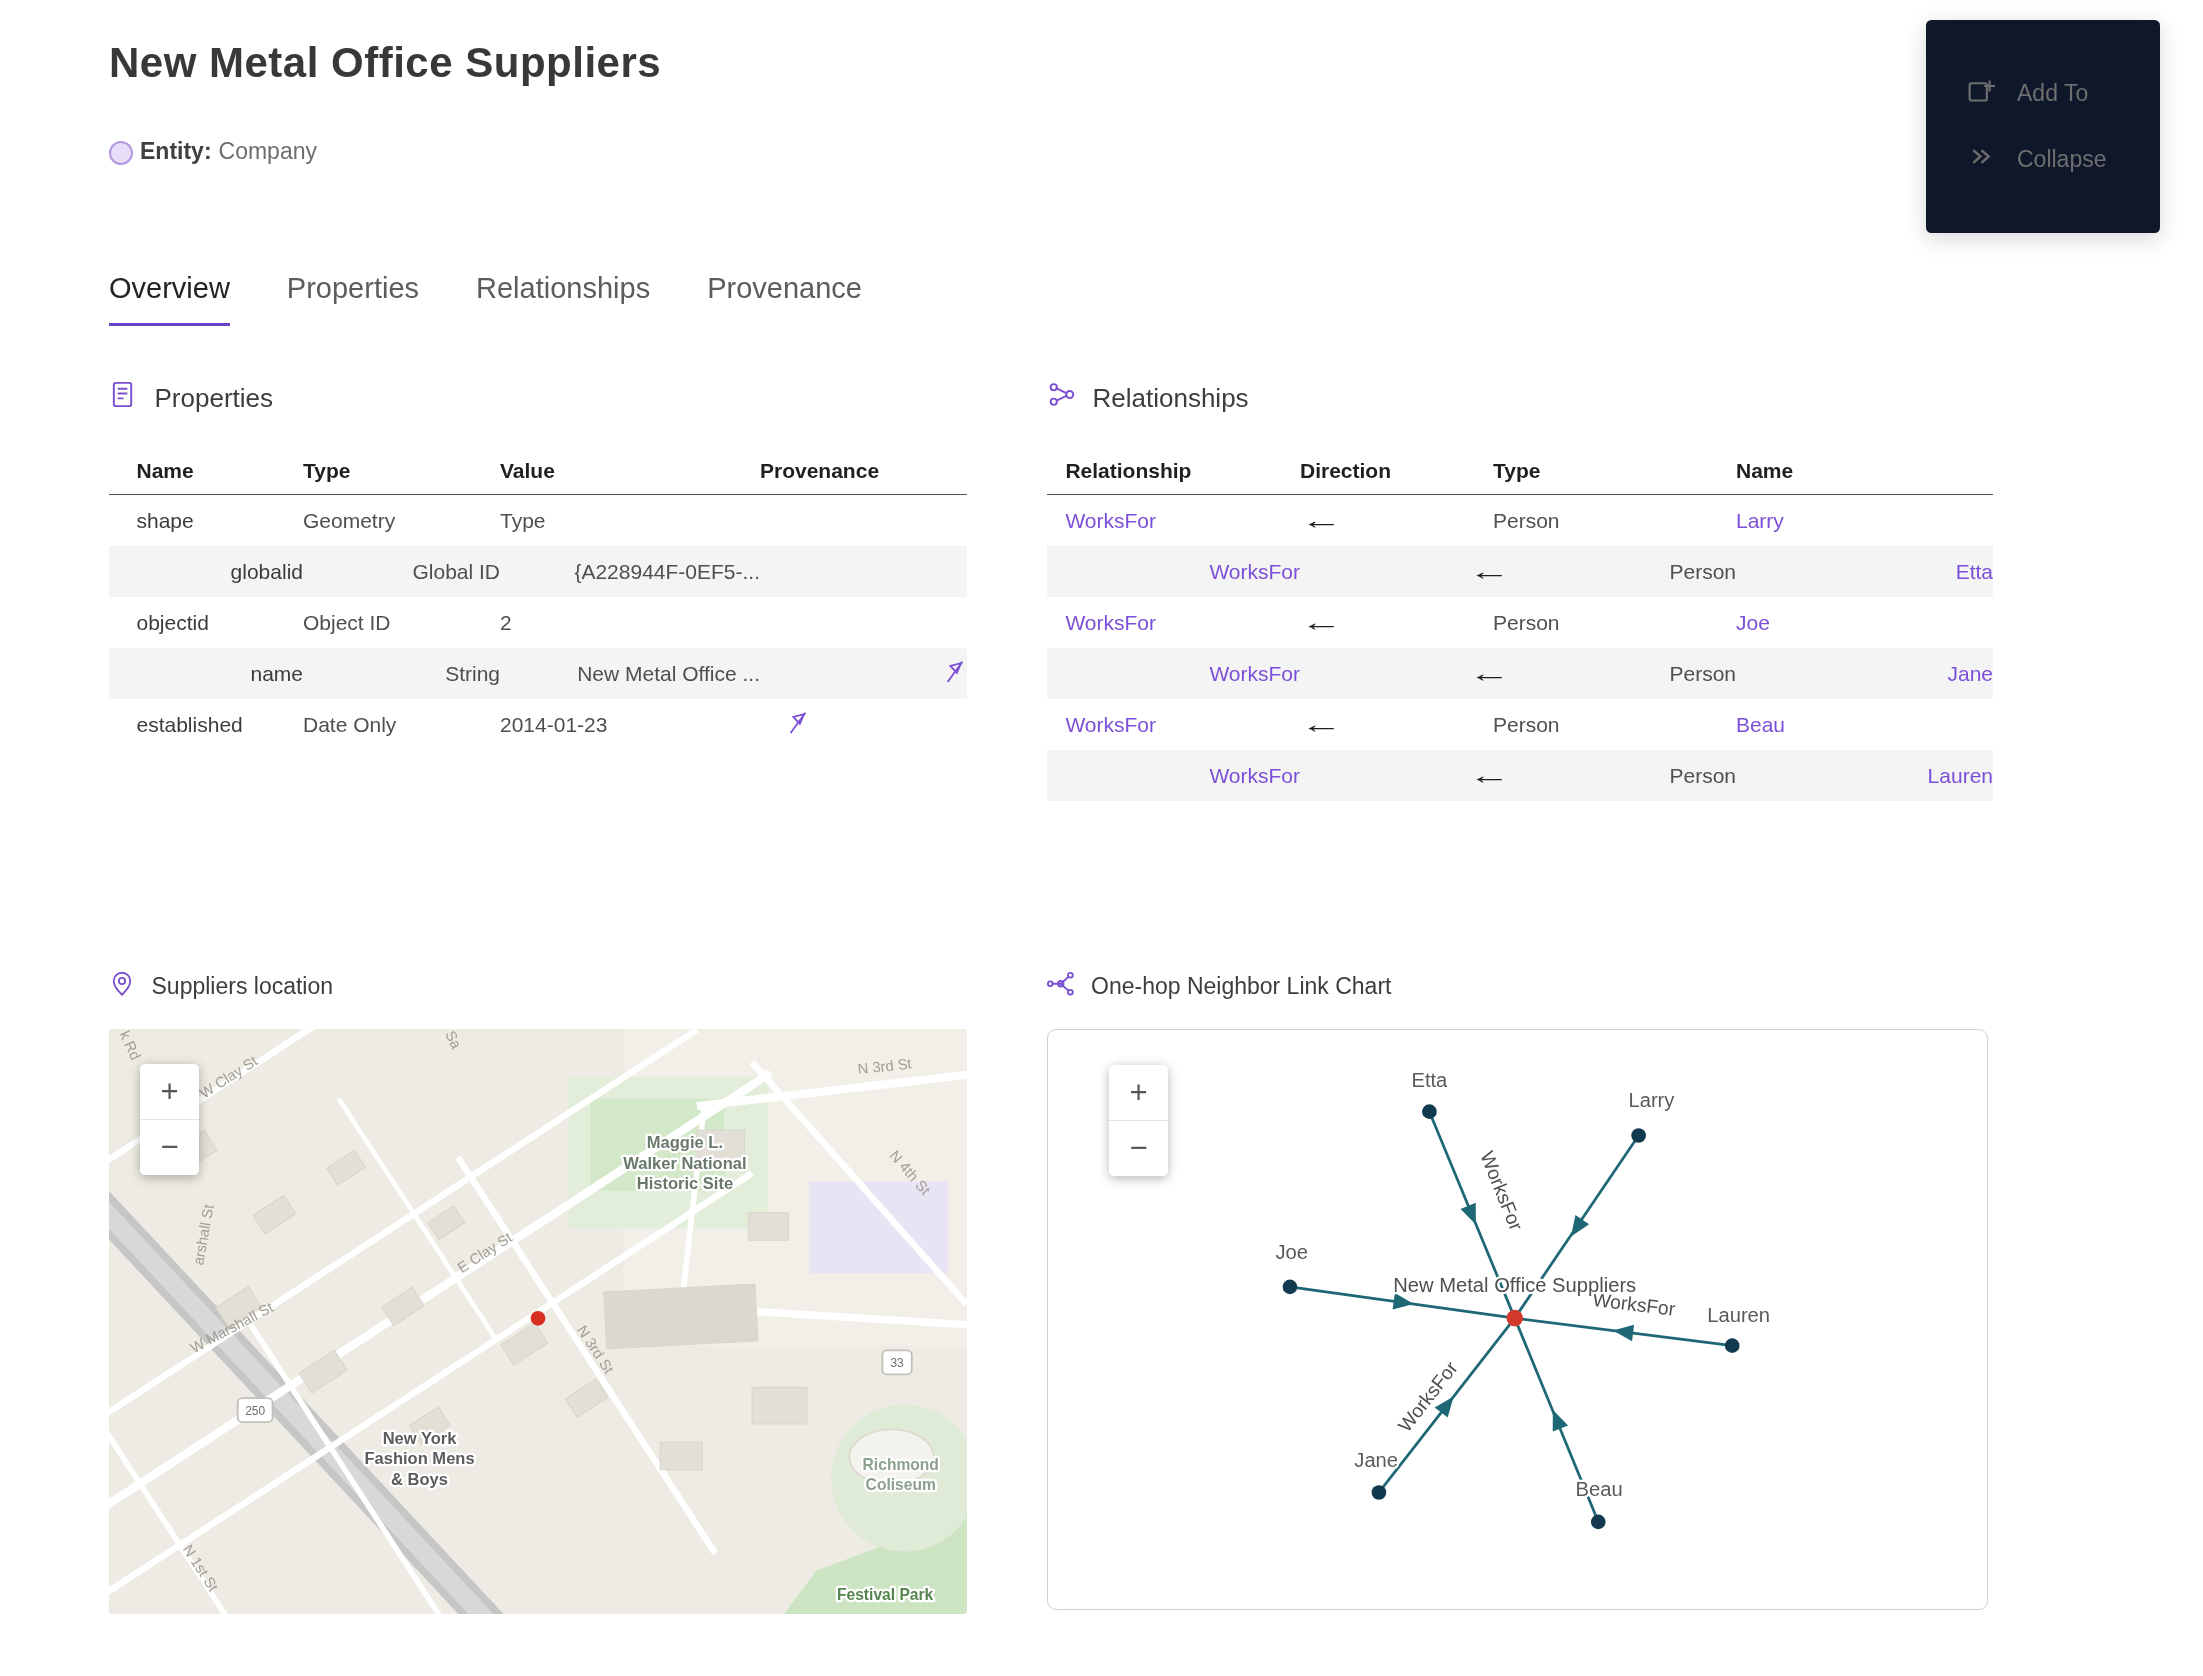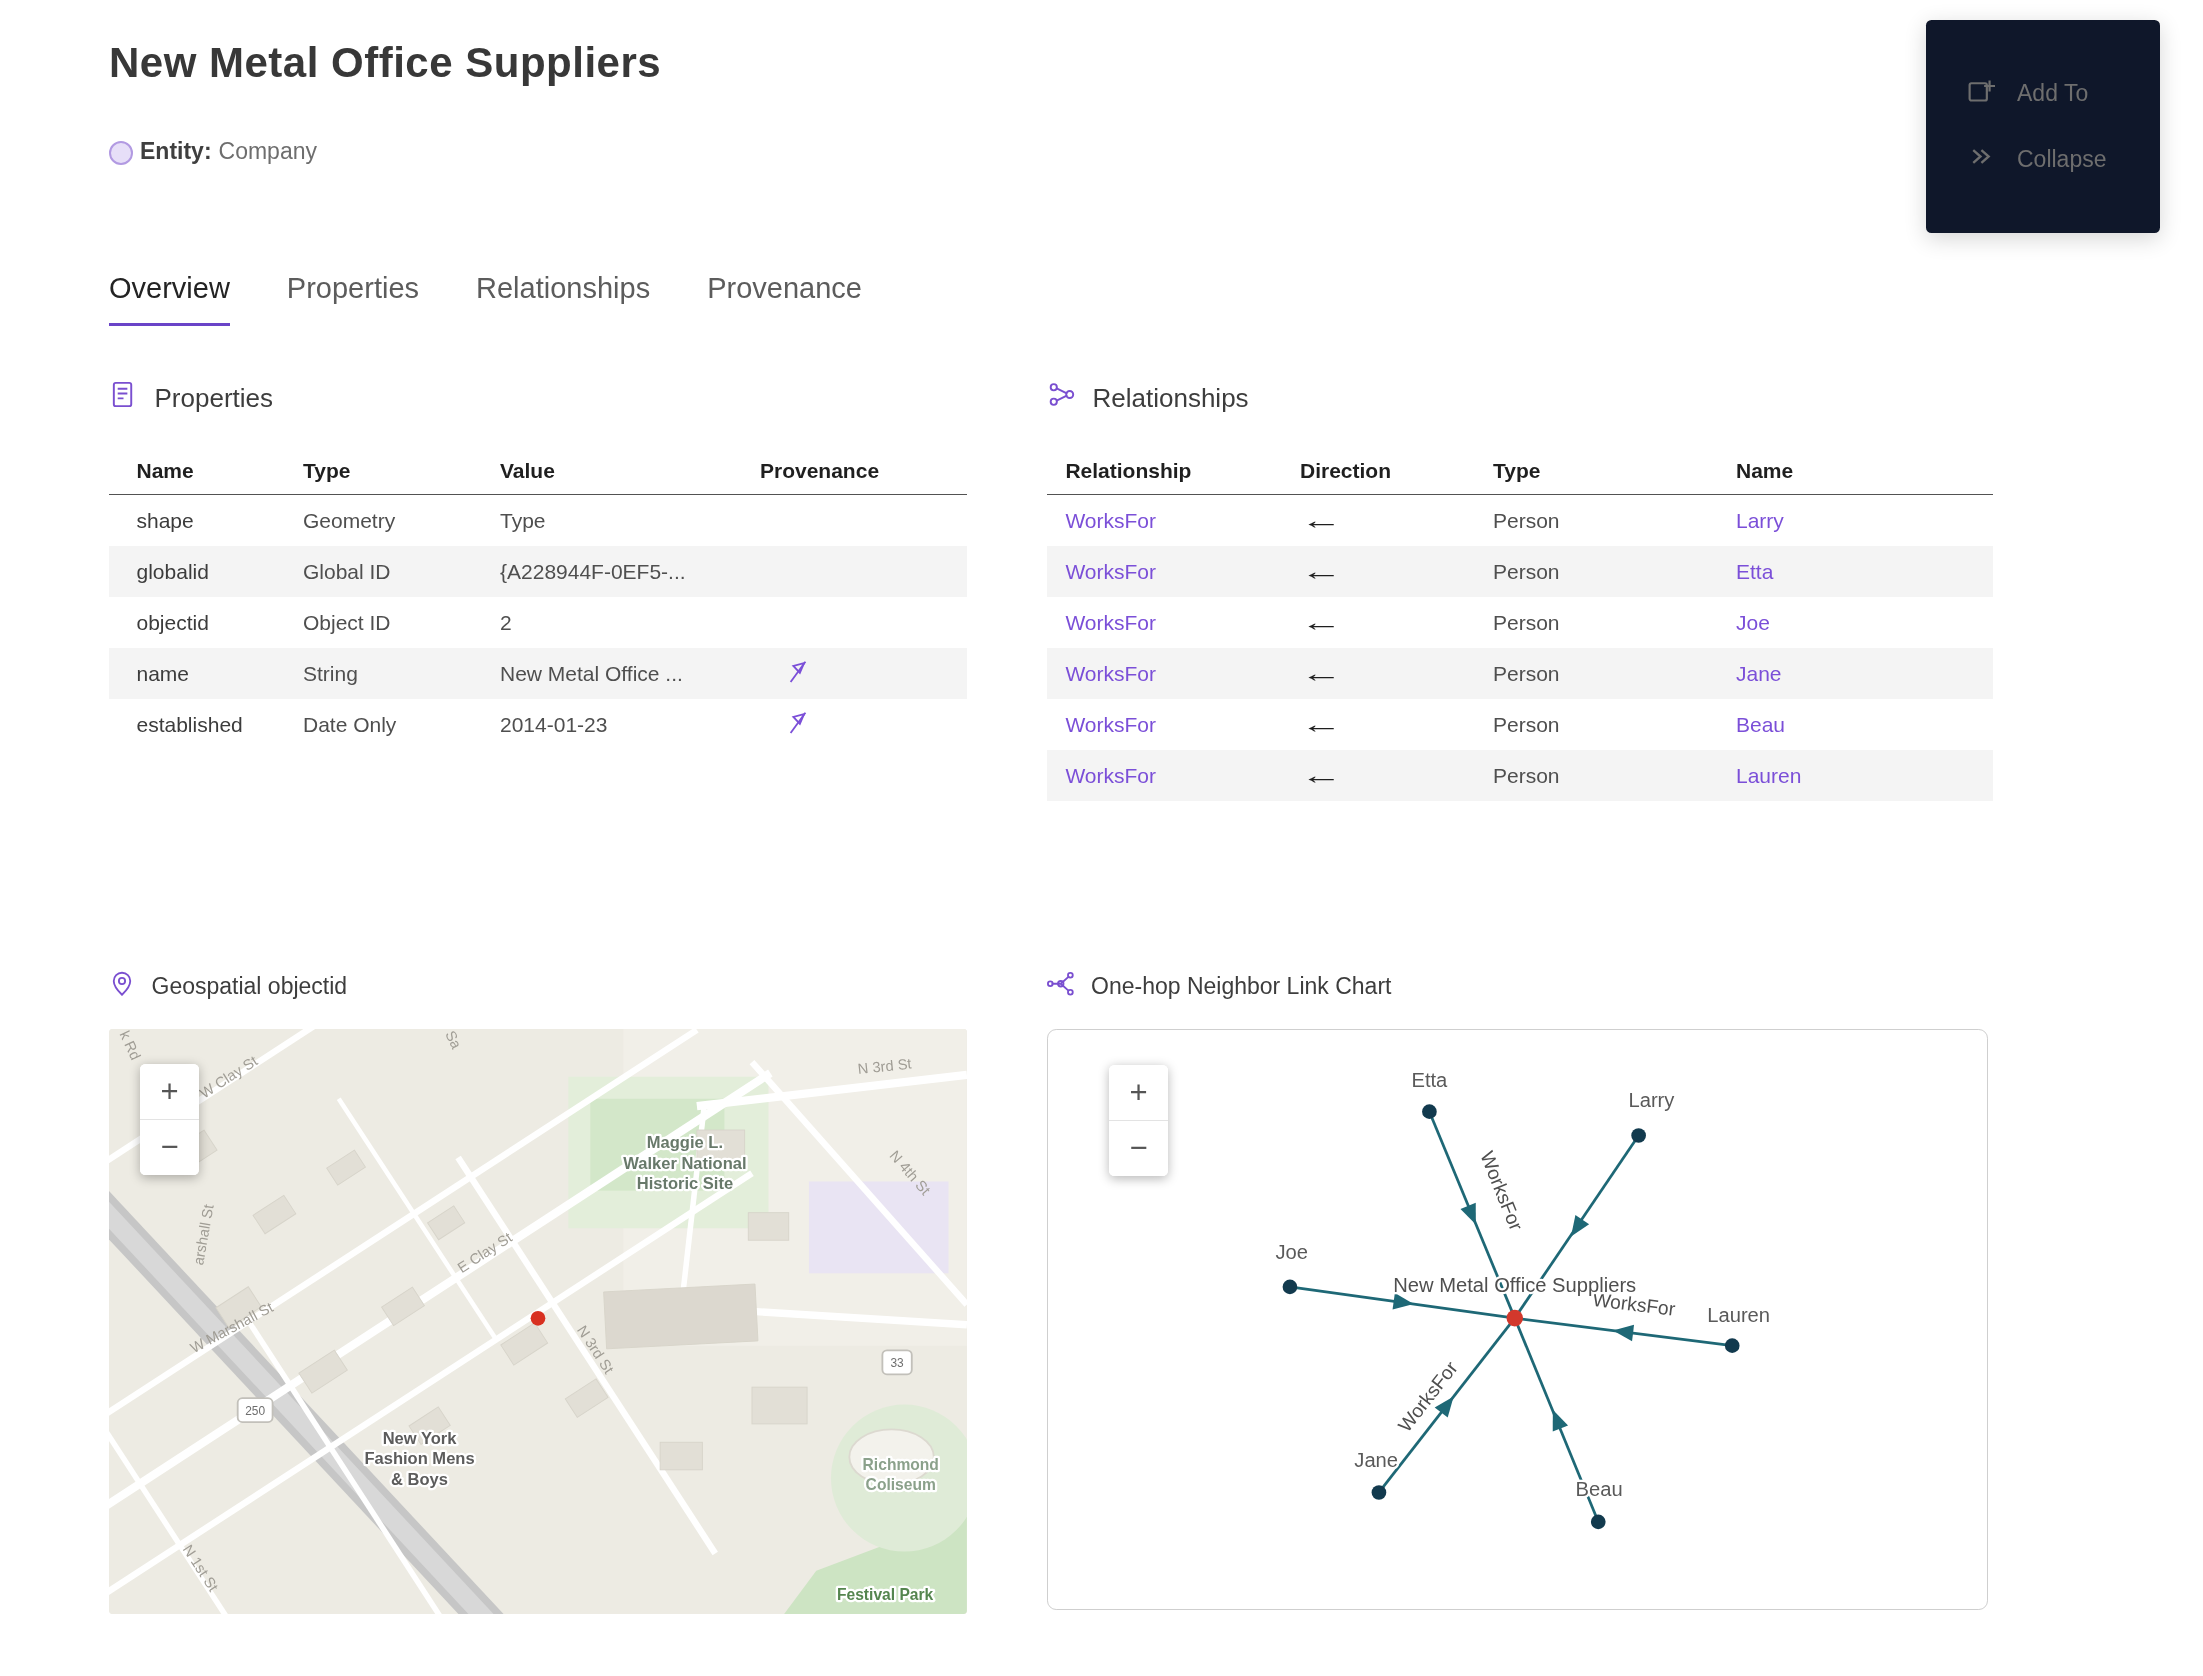--- a/index.html
+++ b/index.html
@@ -29,21 +29,21 @@
 
   .table{position:absolute;font-size:21px;color:#4f4f4f;}
   .tbl-props{left:109px;top:448px;width:858px;}
   .tbl-rels{left:1047px;top:448px;width:946px;}
   .trow{display:grid;align-items:center;height:51px;}
   .thead{height:46px;font-weight:700;color:#1f1f1f;border-bottom:1.8px solid #525252;}
   .prop-grid{grid-template-columns:194px 197px 260px 207px;}
   .rel-grid{grid-template-columns:253px 193px 243px 257px;}
   .prop-grid > :first-child{padding-left:27.5px;}
   .rel-grid > :first-child{padding-left:18.4px;}
-  .striped{background:#f4f4f4;}
+  .striped{background:#f4f4f4;text-align:right;}
   .plink{color:#7b4fd8;cursor:pointer;}
   .name-cell{color:#3c3c3c;}
   .arrow{display:inline-block;transform:scaleX(1.7);transform-origin:left center;font-size:25px;color:#1f1f1f;}
   .prov-cell{padding-left:26px;}
 
   .pill-wrap{position:absolute;text-align:center;}
   .pw-props{left:109px;top:865px;width:858px;}
   .pw-rels{left:1047px;top:865px;width:946px;}
   .pill{display:inline-block;border:1.8px solid #7b4fd8;color:#7b4fd8;background:#fff;border-radius:917px;
     padding:8.3px 27.5px;font-size:21px;cursor:pointer;}
@@ -219,21 +219,21 @@
   </div>
 
 
   <div class="abs section-header sh-geo">
     <span>
       <svg width="26" height="27.5" viewBox="0 0 28 30" fill="none" stroke="#7a4fd0" stroke-width="2">
         <path d="M14 3 C9 3 5 7.2 5 12 C5 18.5 14 27 14 27 C14 27 23 18.5 23 12 C23 7.2 19 3 14 3 Z"></path>
         <circle cx="14" cy="12" r="3.4"></circle>
       </svg>
     </span>
-    <span>Geospatial objectid</span>
+    <span>Suppliers location</span>
   </div>
 
   <div class="abs section-header sh-hop">
     <span>
       <svg width="27.5" height="27.5" viewBox="0 0 30 30" fill="none" stroke="#7a4fd0" stroke-width="2">
         <path d="M15 15 L24 7 M15 15 L24 23 M15 15 L5 15"></path>
         <circle cx="15" cy="15" r="3"></circle>
         <circle cx="25.5" cy="5.7" r="2.6"></circle>
         <circle cx="25.5" cy="24.3" r="2.6"></circle>
         <circle cx="3.6" cy="15" r="2.6"></circle>

